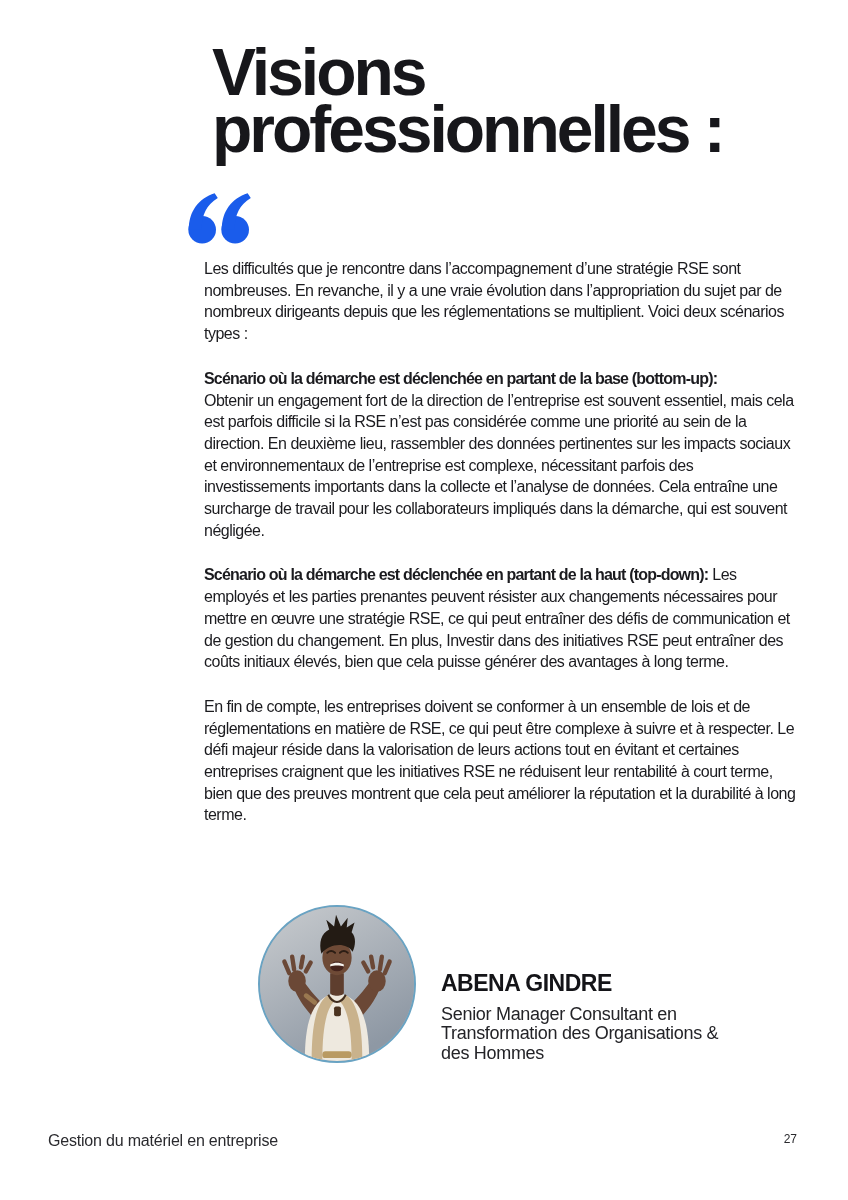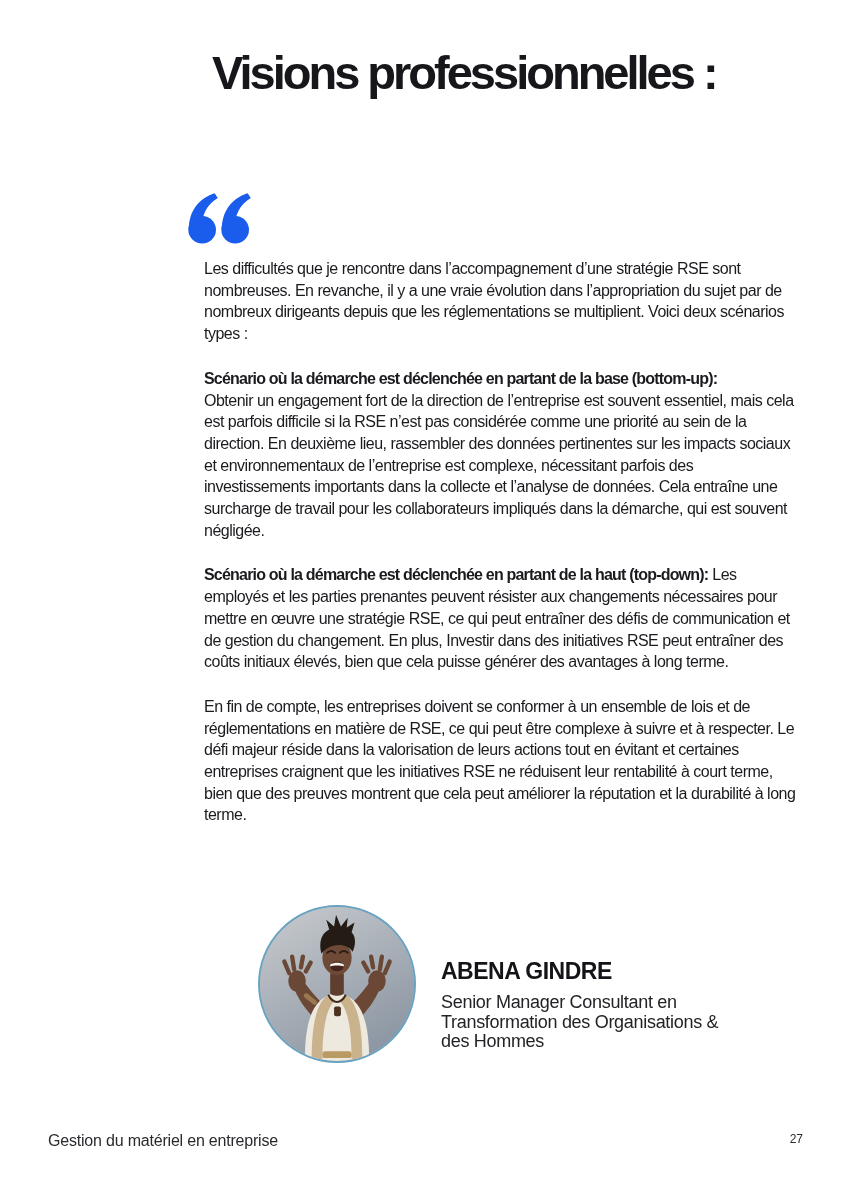--- a/index.html
+++ b/index.html
@@ -8,21 +8,21 @@
     width: 848px;
     height: 1200px;
     background: #ffffff;
     font-family: "Liberation Sans", sans-serif;
     overflow: hidden;
   }
   .title {
     position: absolute;
     left: 212px;
     top: 44px;
-    font-size: 47px;
+    font-size: 66px;
     font-weight: 700;
     letter-spacing: -3px;
     line-height: 57px;
     color: #17171b;
   }
   .title .line2 { color: #2b6ae6; }
   .quote-icon {
     position: absolute;
     left: 187px;
     top: 193px;
@@ -40,21 +40,21 @@
     color: #1b1b1f;
   }
   .body p { margin: 0 0 23px 0; }
   .body strong { font-weight: 700; letter-spacing: -0.8px; margin-top: 28px; }
   .nowrap { white-space: nowrap; }
   .author {
     position: absolute;
     left: 258px;
     top: 905px;
     display: flex;
-    align-items: center;
+    align-items: flex-end;
   }
   .avatar {
     width: 158px;
     height: 158px;
     border-radius: 50%;
     overflow: hidden;
     border: 2px solid #69a3c3;
     box-sizing: border-box;
     flex: none;
     background: #aab0b6;
@@ -79,21 +79,21 @@
     position: absolute;
     left: 48px;
     top: 1132px;
     font-size: 16px;
     letter-spacing: -0.2px;
     color: #2a2a2e;
     text-align: center;
   }
   .footer-page {
     position: absolute;
-    right: 45px;
+    right: 51px;
     top: 1132px;
     font-size: 12px;
     color: #2a2a2e;
   }
 </style>
 </head>
 <body>
 
 <div class="page">
 

